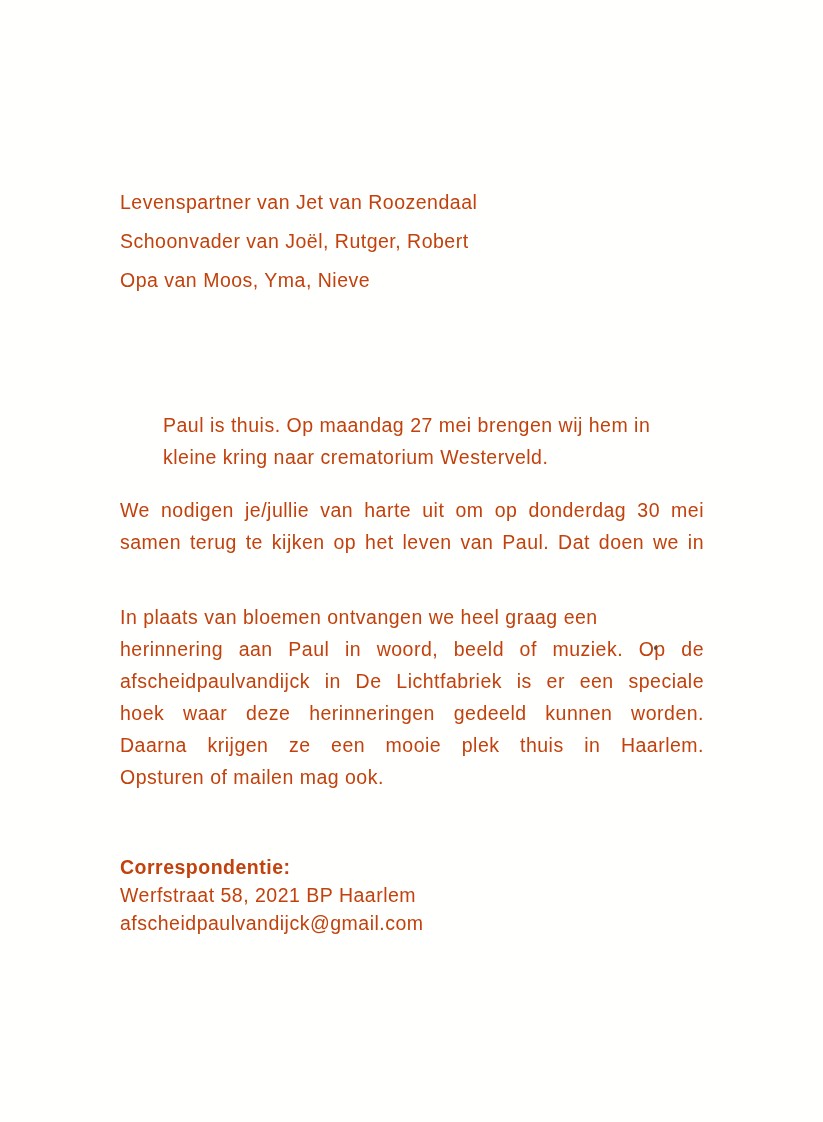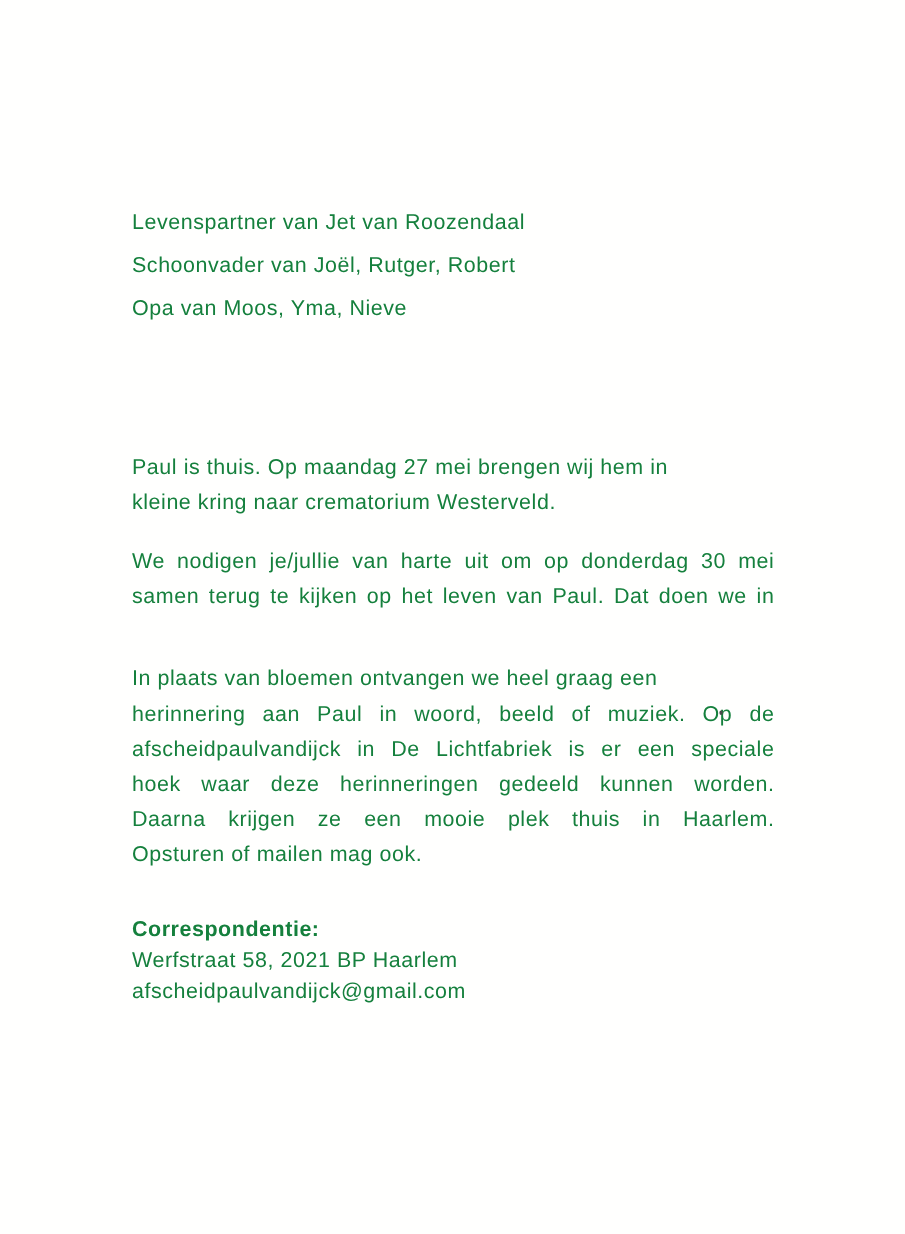--- a/index.html
+++ b/index.html
@@ -3,31 +3,31 @@
 <meta charset="utf-8">
 <style>
   html, body { margin: 0; padding: 0; background: #ffffff; }
   .page {
     position: relative;
     width: 823px;
     height: 1122px;
     background: #fffffe;
     overflow: hidden;
     font-family: "Liberation Sans", sans-serif;
-    color: #15803d;
+    color: #c2410c;
     font-size: 19.5px;
     letter-spacing: 0.5px;
     -webkit-font-smoothing: antialiased;
   }
   .block { position: absolute; left: 120px; width: 584px; text-align: left; }
   .family-block { top: 183px; line-height: 39px; }
-  .para-home { top: 409px; line-height: 32px; }
+  .para-home { top: 409px; line-height: 32px; margin-left: 43px; }
   .para-invite { top: 494px; line-height: 32px; }
   .para-memories { top: 601px; line-height: 32px; }
-  .corr-block { top: 831px; line-height: 28px; }
+  .corr-block { top: 853px; line-height: 28px; }
   .line { white-space: nowrap; }
   .line.j {
     white-space: normal;
     text-align: justify;
     text-align-last: justify;
   }
   .b { font-weight: 700; }
   .speck {
     position: absolute;
     left: 654px;

